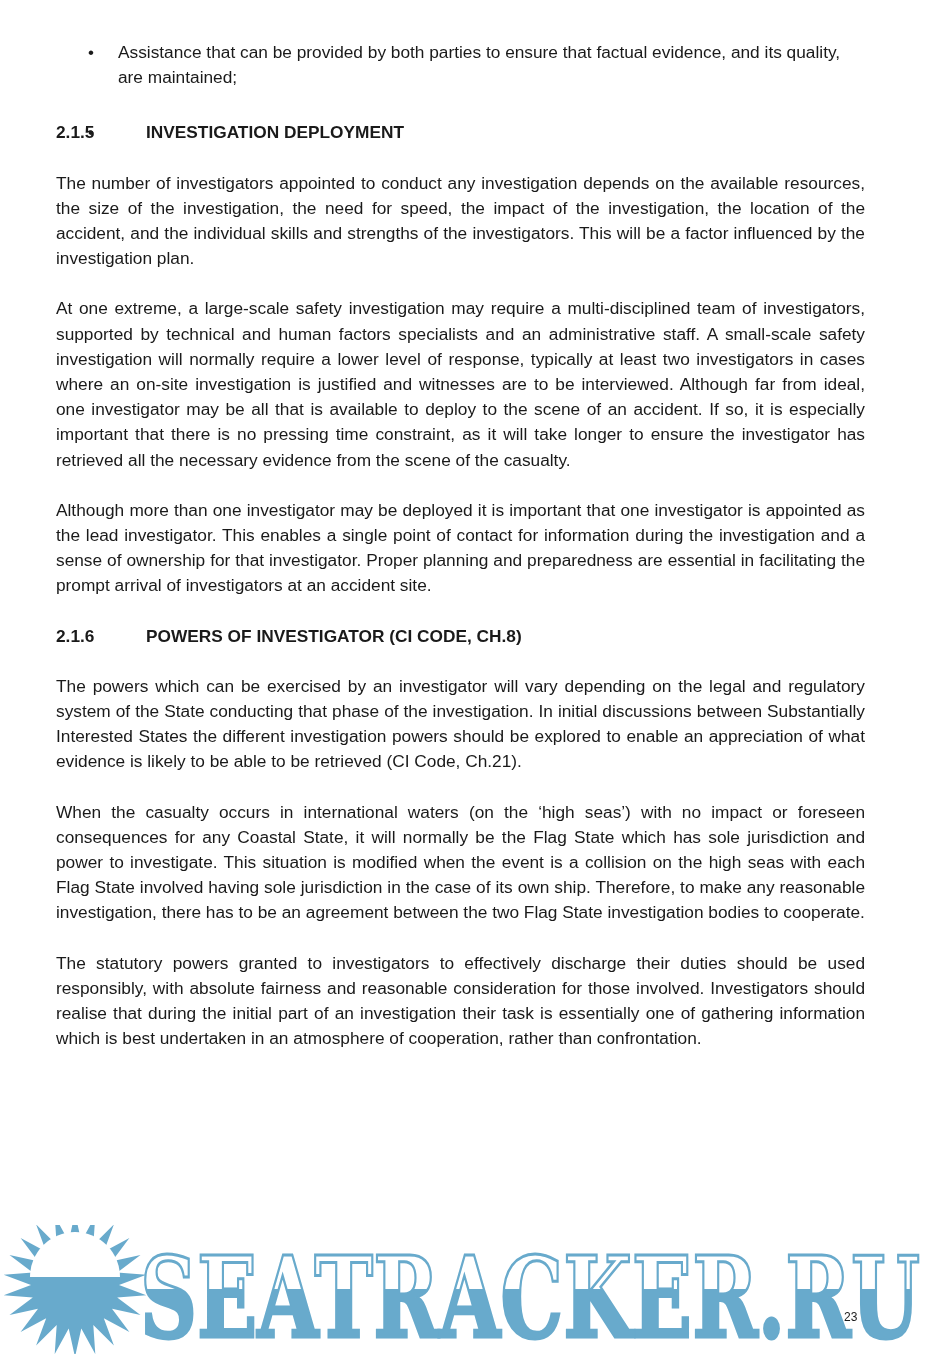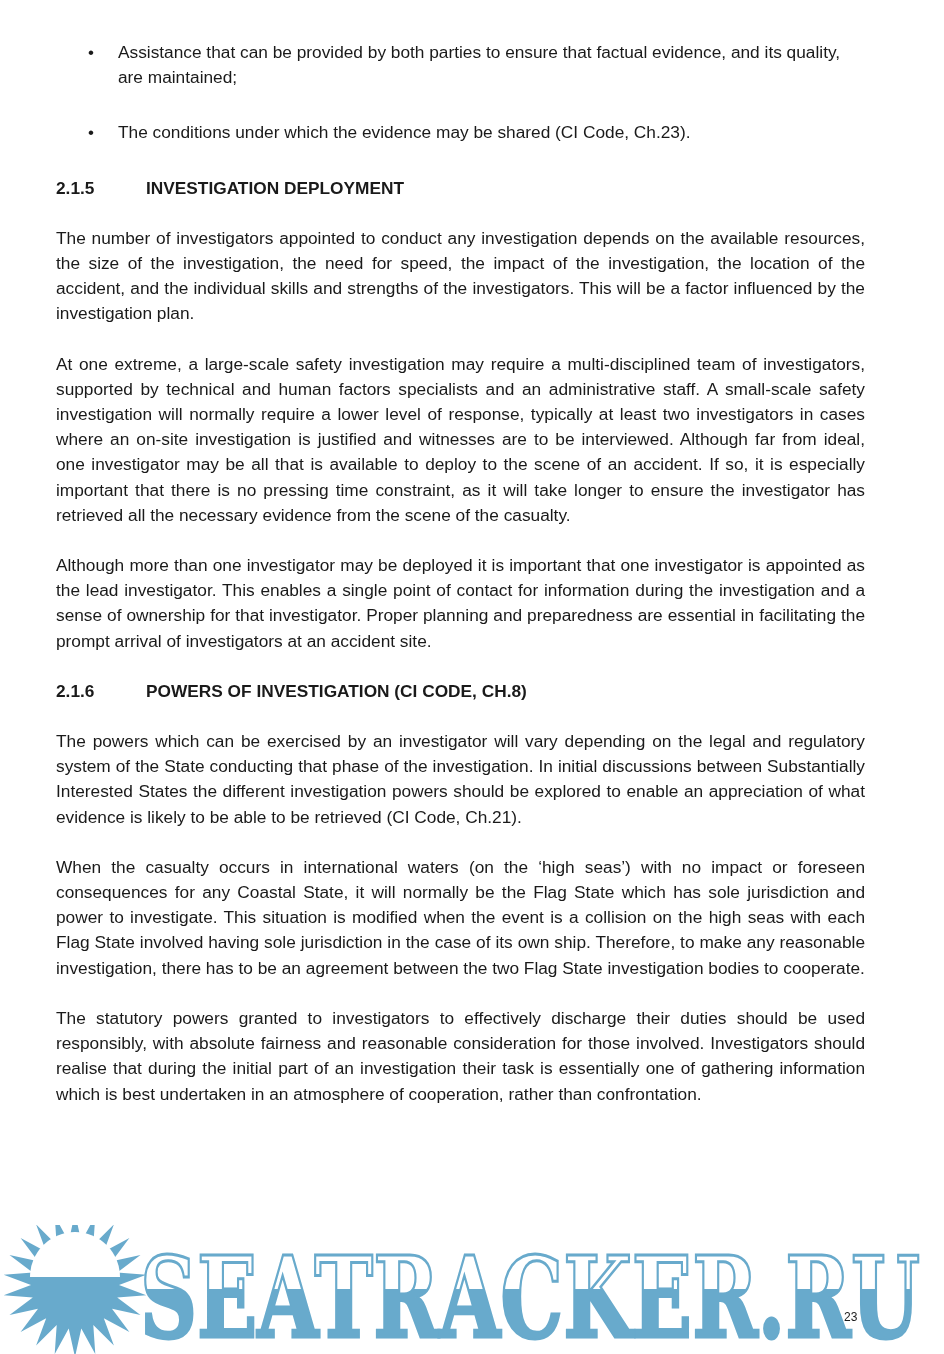--- a/index.html
+++ b/index.html
@@ -25,35 +25,34 @@
 <body>
 
 <div class="page">
   <ul class="bullet-list">
     <li class="bullet-item">
       <span class="bullet-dot">•</span>
       <span>Assistance that can be provided by both parties to ensure that factual evidence, and its quality, are maintained;</span>
     </li>
     <li class="bullet-item">
       <span class="bullet-dot">•</span>
-      <span>The conditions under which the evidence may be shared (CI Code, Ch.23).</span>
     </li>
   </ul>
 
   <div class="heading">
     <span class="num">2.1.5</span>
     <span>INVESTIGATION DEPLOYMENT</span>
   </div>
   <p class="para">The number of investigators appointed to conduct any investigation depends on the available resources, the size of the investigation, the need for speed, the impact of the investigation, the location of the accident, and the individual skills and strengths of the investigators.  This will be a factor influenced by the investigation plan.</p>
   <p class="para">At one extreme, a large-scale safety investigation may require a multi-disciplined team of investigators, supported by technical and human factors specialists and an administrative staff. A small-scale safety investigation will normally require a lower level of response, typically at least two investigators in cases where an on-site investigation is justified and witnesses are to be interviewed.  Although far from ideal, one investigator may be all that is available to deploy to the scene of an accident.  If so, it is especially important that there is no pressing time constraint, as it will take longer to ensure the investigator has retrieved all the necessary evidence from the scene of the casualty.</p>
   <p class="para">Although more than one investigator may be deployed it is important that one investigator is appointed as the lead investigator.  This enables a single point of contact for information during the investigation and a sense of ownership for that investigator. Proper planning and preparedness are essential in facilitating the prompt arrival of investigators at an accident site.</p>
 
   <div class="heading">
     <span class="num">2.1.6</span>
-    <span>POWERS OF INVESTIGATION (CI CODE, CH.8)</span>
+    <span>POWERS OF INVESTIGATOR (CI CODE, CH.8)</span>
   </div>
   <p class="para">The powers which can be exercised by an investigator will vary depending on the legal and regulatory system of the State conducting that phase of the investigation.  In initial discussions between Substantially Interested States the different investigation powers should be explored to enable an appreciation of what evidence is likely to be able to be retrieved (CI Code, Ch.21).</p>
   <p class="para">When the casualty occurs in international waters (on the ‘high seas’) with no impact or foreseen consequences for any Coastal State, it will normally be the Flag State which has sole jurisdiction and power to investigate.  This situation is modified when the event is a collision on the high seas with each Flag State involved having sole jurisdiction in the case of its own ship. Therefore, to make any reasonable investigation, there has to be an agreement between the two Flag State investigation bodies to cooperate.</p>
   <p class="para">The statutory powers granted to investigators to effectively discharge their duties should be used responsibly, with absolute fairness and reasonable consideration for those involved. Investigators should realise that during the initial part of an investigation their task is essentially one of gathering information which is best undertaken in an atmosphere of cooperation, rather than confrontation.</p>
 </div>
 
 <svg class="watermark" viewBox="0 0 944 129" xmlns="http://www.w3.org/2000/svg">
   <defs>
     <clipPath id="lowerHalf">
         <rect x="0" y="64" width="944" height="80"></rect>

